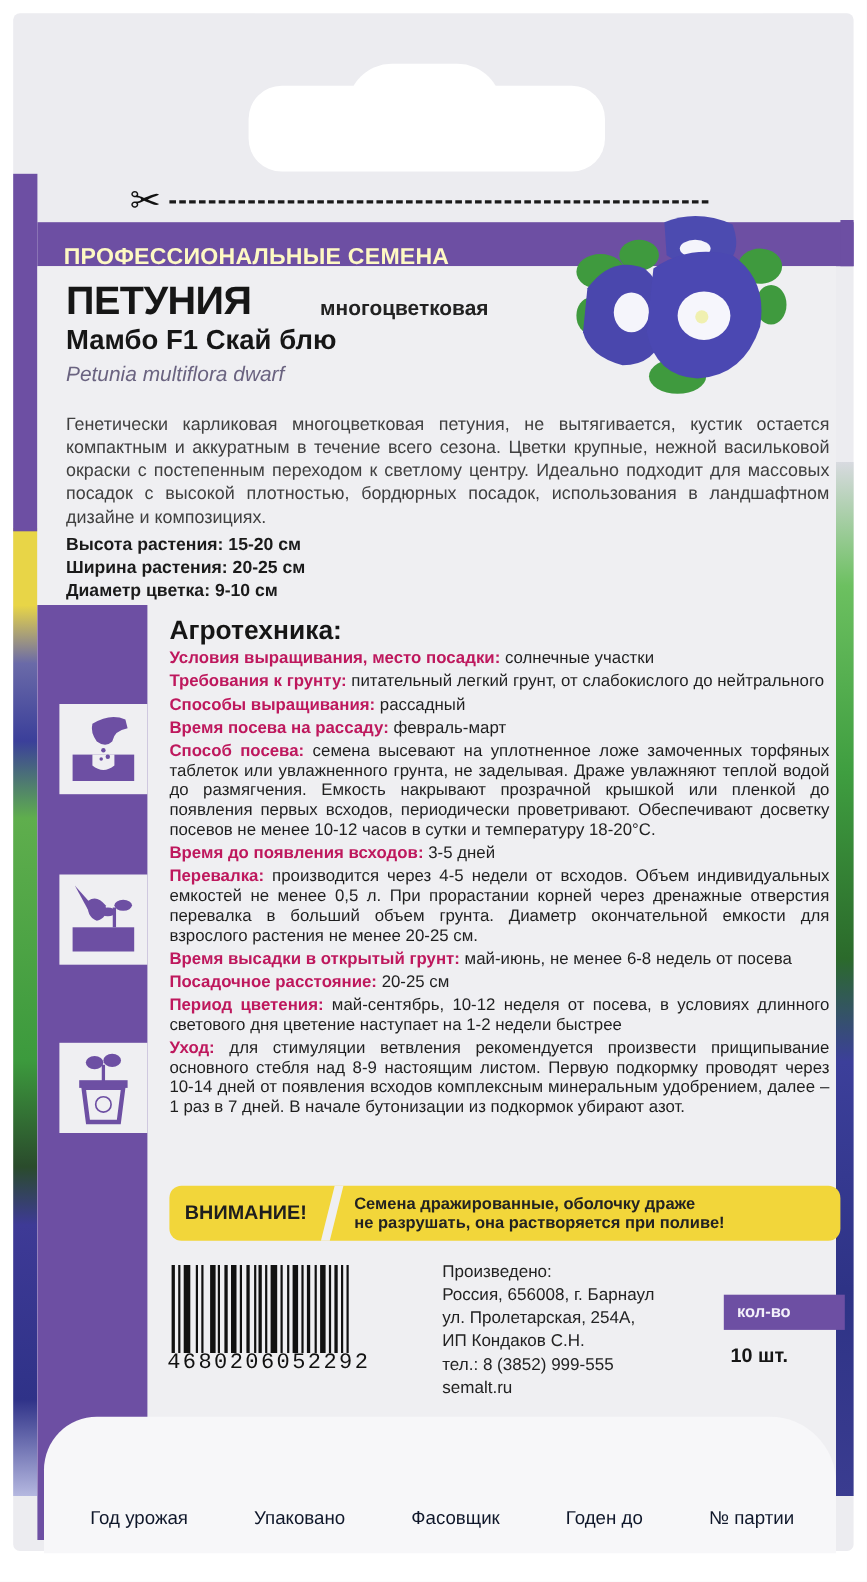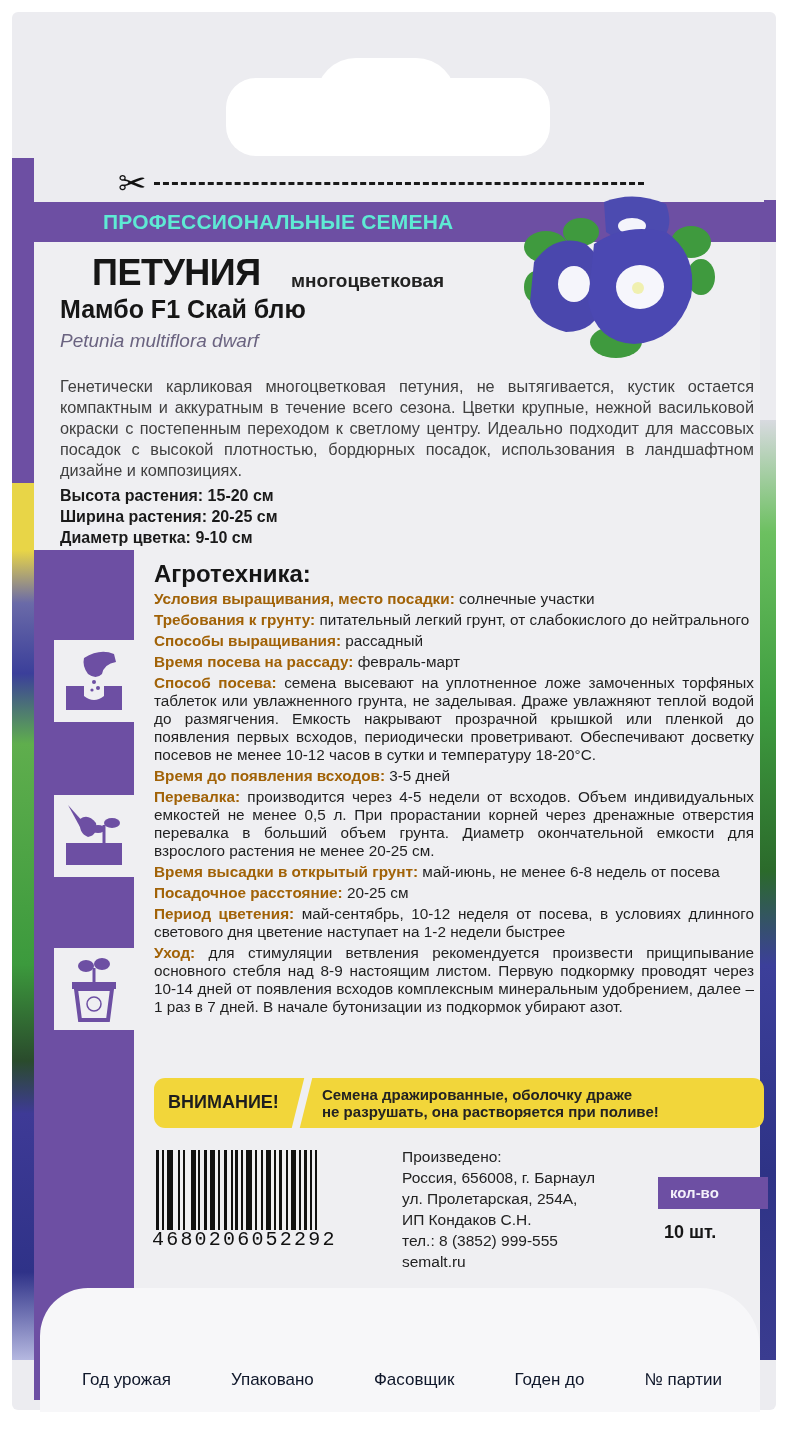--- a/index.html
+++ b/index.html
@@ -45,34 +45,32 @@
     border-top: 3px dashed #1a1a1a;
   }
   .left-bar {
     position: absolute; left: 12px; top: 158px; width: 22px; height: 325px; background: #6d4fa3;
   }
   .prof-band {
     position: absolute; left: 34px; top: 202px; width: 742px; height: 40px;
     background: #6d4fa3;
   }
   .prof-band span {
-    position: absolute; left: 24px; top: 8px; font-size: 21px; font-weight: bold; color: #5eead4;
+    position: absolute; left: 24px; top: 20px; font-size: 21px; font-weight: bold; color: #fef9c3;
     letter-spacing: 0.2px;
-    margin-left: 45px;
   }
   .right-bar {
     position: absolute; left: 764px; top: 200px; width: 12px; height: 42px; background: #6d4fa3;
   }
   .content-panel {
     position: absolute; left: 34px; top: 242px; width: 726px; height: 1120px; background: #efeff2;
   }
   .title-main {
     position: absolute; left: 60px; top: 252px; font-size: 36px; font-weight: 900; color: #161616;
     letter-spacing: -0.5px;
-    margin-left: 32px;
   }
   .title-sub {
     position: absolute; left: 291px; top: 270px; font-size: 19px; font-weight: bold; color: #222;
   }
   .title-variety {
     position: absolute; left: 60px; top: 295px; font-size: 25px; font-weight: bold; color: #161616;
   }
   .title-latin {
     position: absolute; left: 60px; top: 330px; font-size: 19px; font-style: italic; color: #6a6380;
   }
@@ -88,21 +86,21 @@
     position: absolute; left: 34px; top: 550px; width: 100px; height: 530px; background: #6d4fa3;
   }
   .icon-box {
     position: absolute; left: 54px; width: 80px; height: 82px; background: #efeff2;
   }
   .agro {
     position: absolute; left: 154px; top: 560px; width: 600px;
   }
   .agro h2 { margin: 0 0 2px 0; font-size: 24px; font-weight: 900; color: #161616; }
   .agro p { margin: 0 0 3px 0; font-size: 15.3px; line-height: 18px; color: #1f1f1f; text-align: justify; }
-  .agro b { color: #a16207; }
+  .agro b { color: #be185d; }
   .warn {
     position: absolute; left: 154px; top: 1078px; width: 610px; height: 50px; background: #f2d63a; border-radius: 11px;
   }
   .warn .warn-label {
     position: absolute; left: 14px; top: 14px; font-size: 18px; font-weight: 900; color: #1e1e1e;
   }
   .warn .slash {
     position: absolute; left: 144px; top: 0; width: 8px; height: 50px; background: #efeff2;
     transform: skewX(-14deg);
   }

